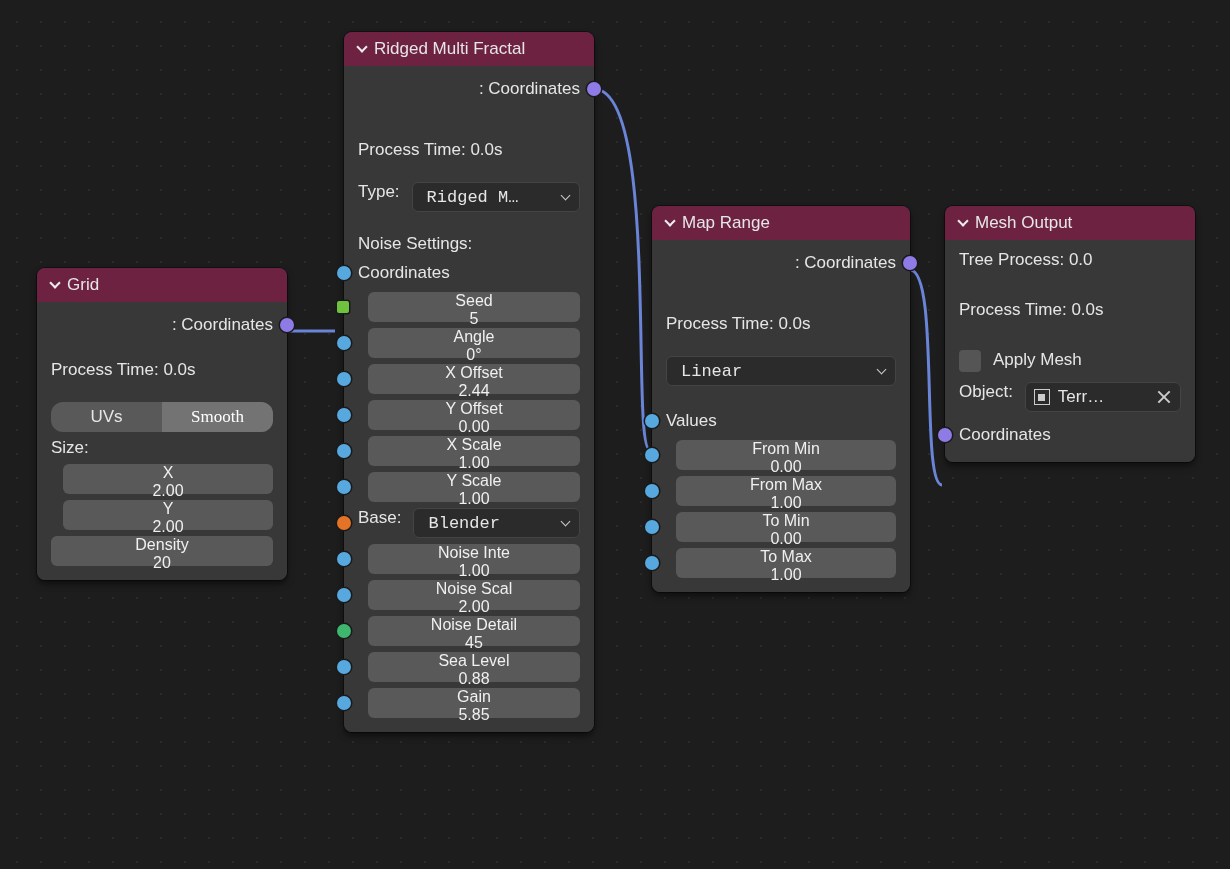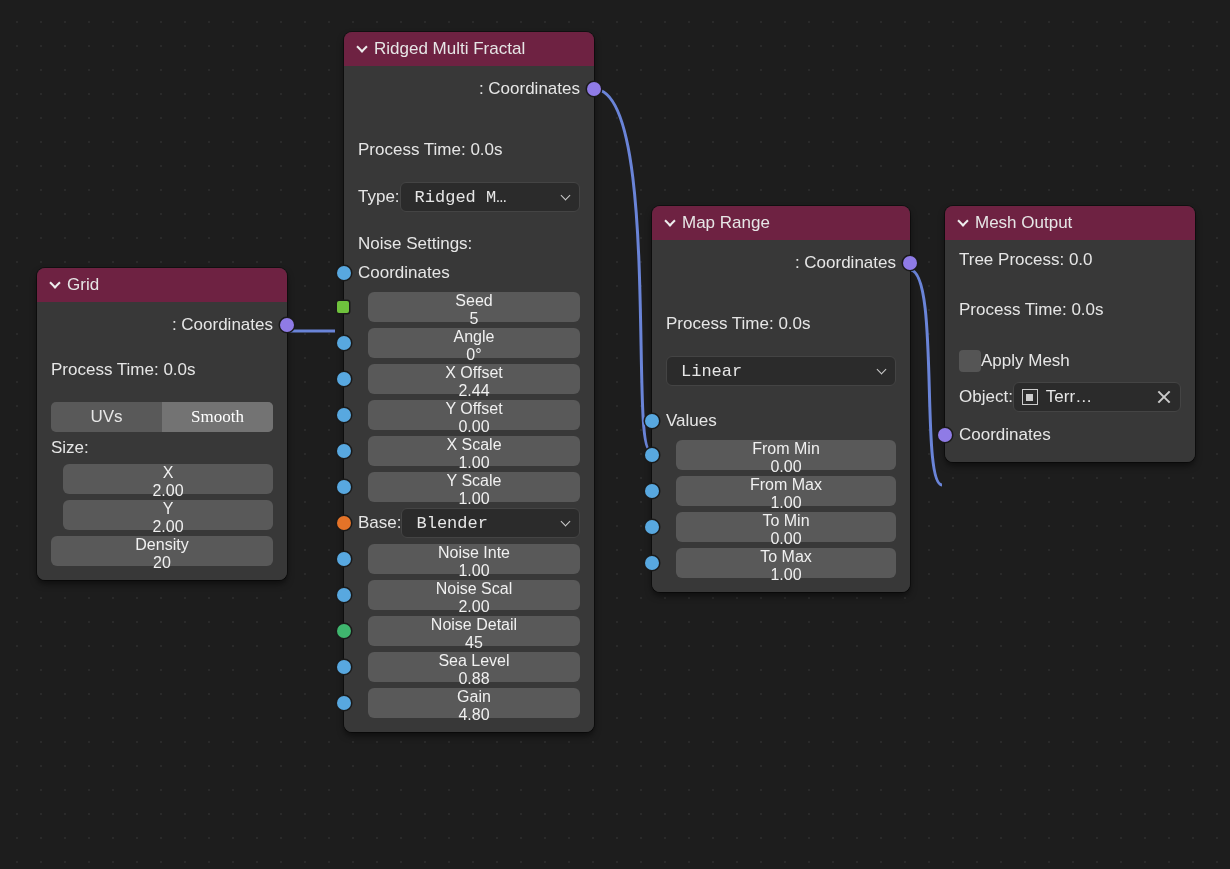--- a/index.html
+++ b/index.html
@@ -93,21 +93,21 @@
     color: #f0f0f0;
     font-size: 16px;
     cursor: ew-resize;
     flex-direction: column;
   }
   .field .fname { text-align: center; flex: 0 0 auto; }
   .field .fval { text-align: right; flex: 0 0 auto; }
   .btn-seg {
     display: flex;
     background: #595959;
-    border-radius: 5px;
+    border-radius: 12px;
     overflow: hidden;
     height: 30px;
   }
   .btn-seg > div {
     flex: 1;
     display: flex;
     align-items: center;
     justify-content: center;
     cursor: pointer;
   }
@@ -130,22 +130,21 @@
   }
   .dropdown .dd-chev {
     width: 7px; height: 7px;
     border-right: 1.5px solid #ccc;
     border-bottom: 1.5px solid #ccc;
     transform: rotate(45deg);
     margin-top: -3px;
   }
   .row-inline {
     display: flex;
-    align-items: center;
-    gap: 0;
+    gap: 12px;
   }
   .row-inline.withsock { position: relative; }
   .checkbox {
     width: 22px; height: 22px;
     background: #555;
     border-radius: 4px;
     display: inline-block;
     flex: 0 0 auto;
   }
   .obj-field {
@@ -340,21 +339,21 @@
       <span class="socket in c-blue"></span>
       <div class="field" style="margin-left:10px">
         <span class="fname">Sea Level</span>
         <span class="fval">0.88</span>
       </div>
     </div>
     <div class="socket-field-row">
       <span class="socket in c-blue"></span>
       <div class="field" style="margin-left:10px">
         <span class="fname">Gain</span>
-        <span class="fval">4.80</span>
+        <span class="fval">5.85</span>
       </div>
     </div>
   </div>
 </div>
 
 <div class="node" style="left:652px; top:206px; width:258px;">
   <div class="node-header">
     <span class="chevron"></span>
     <span>Map Range</span>
   </div>

